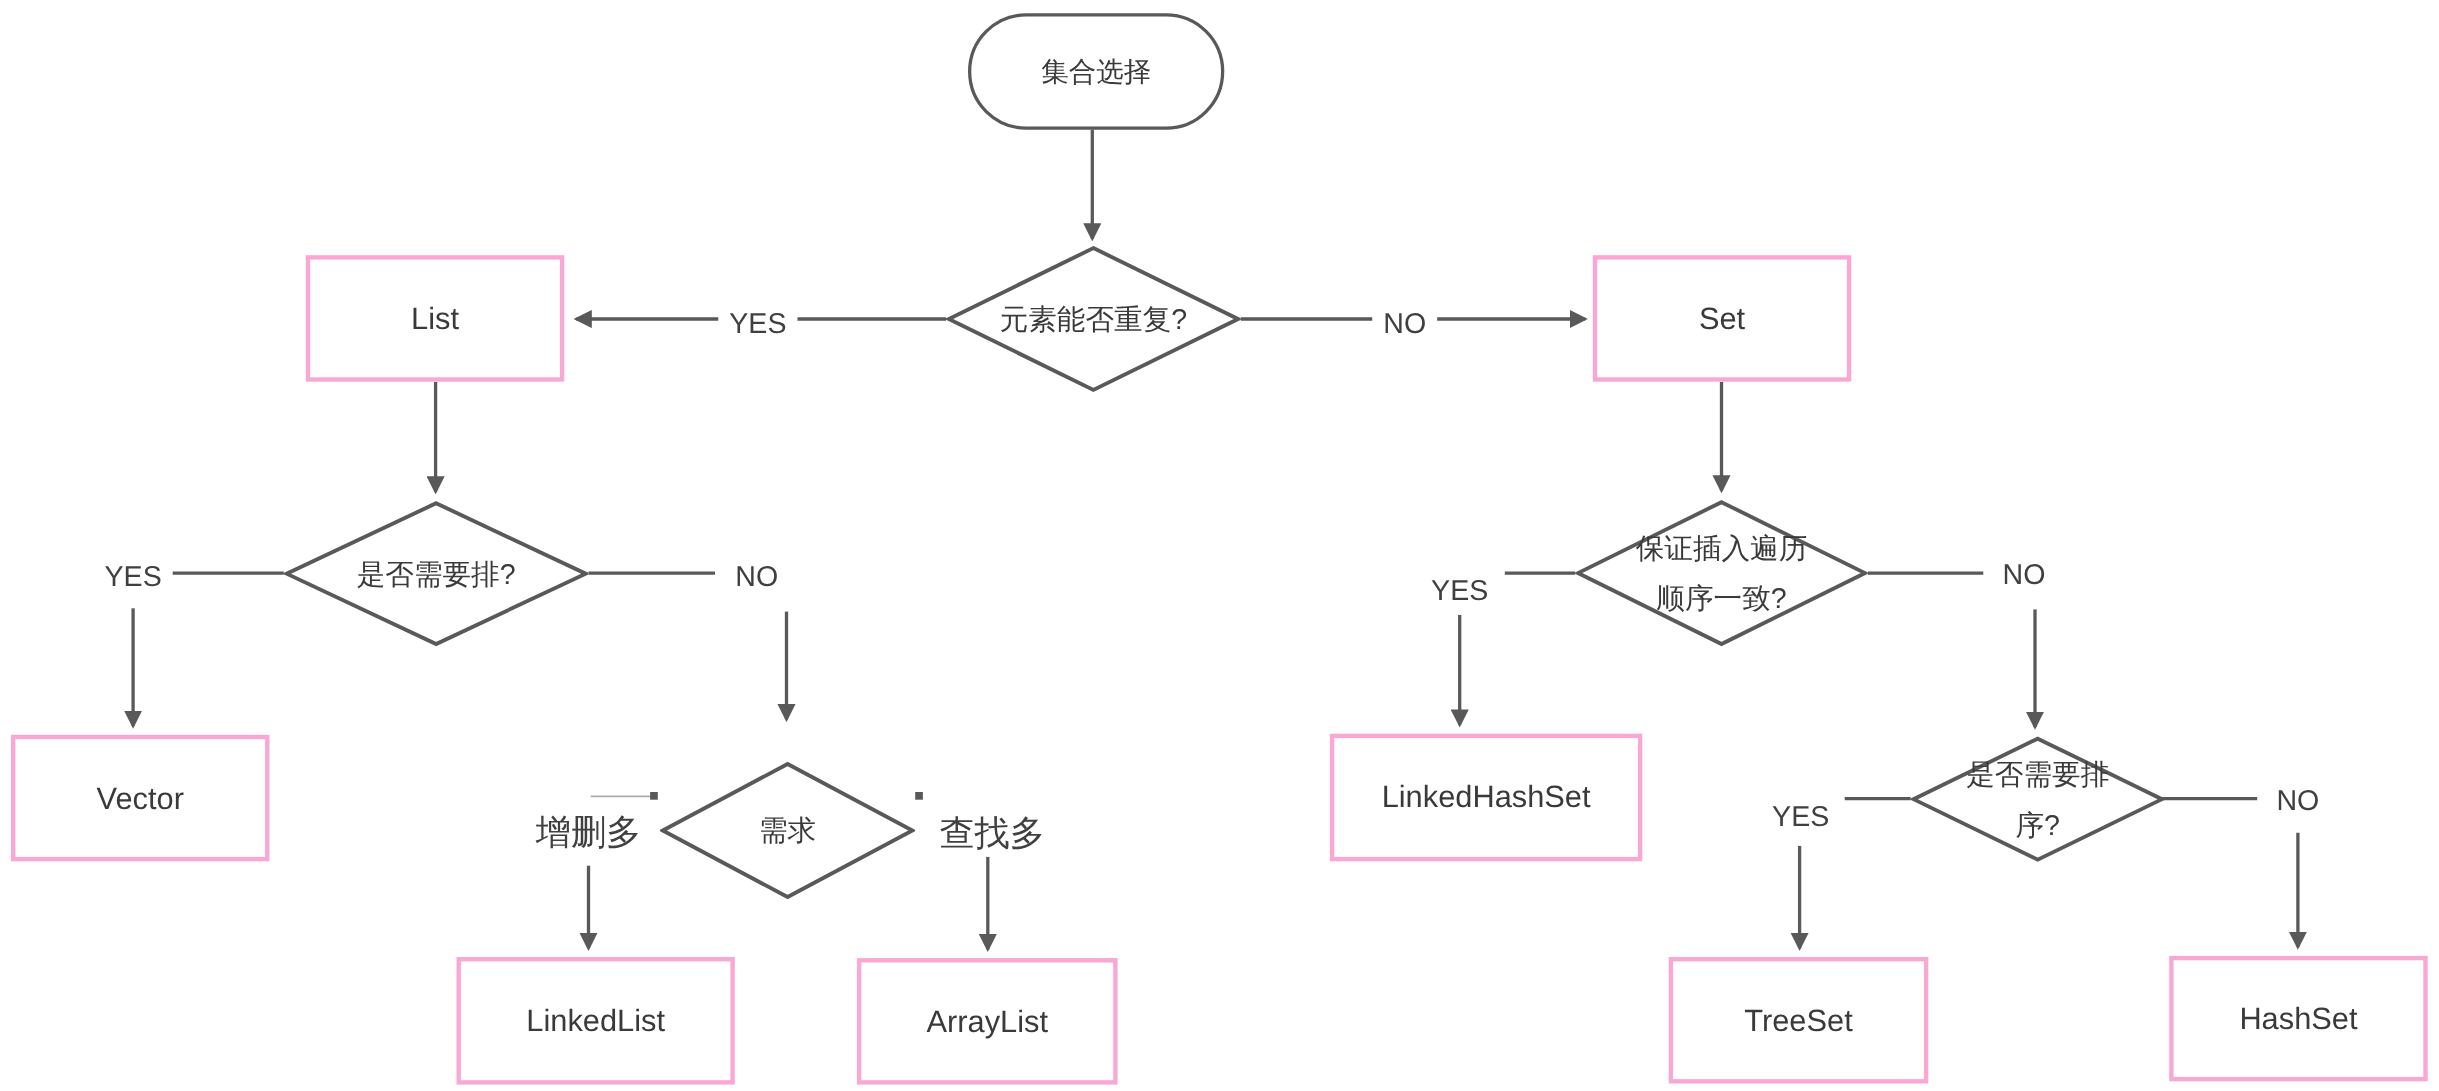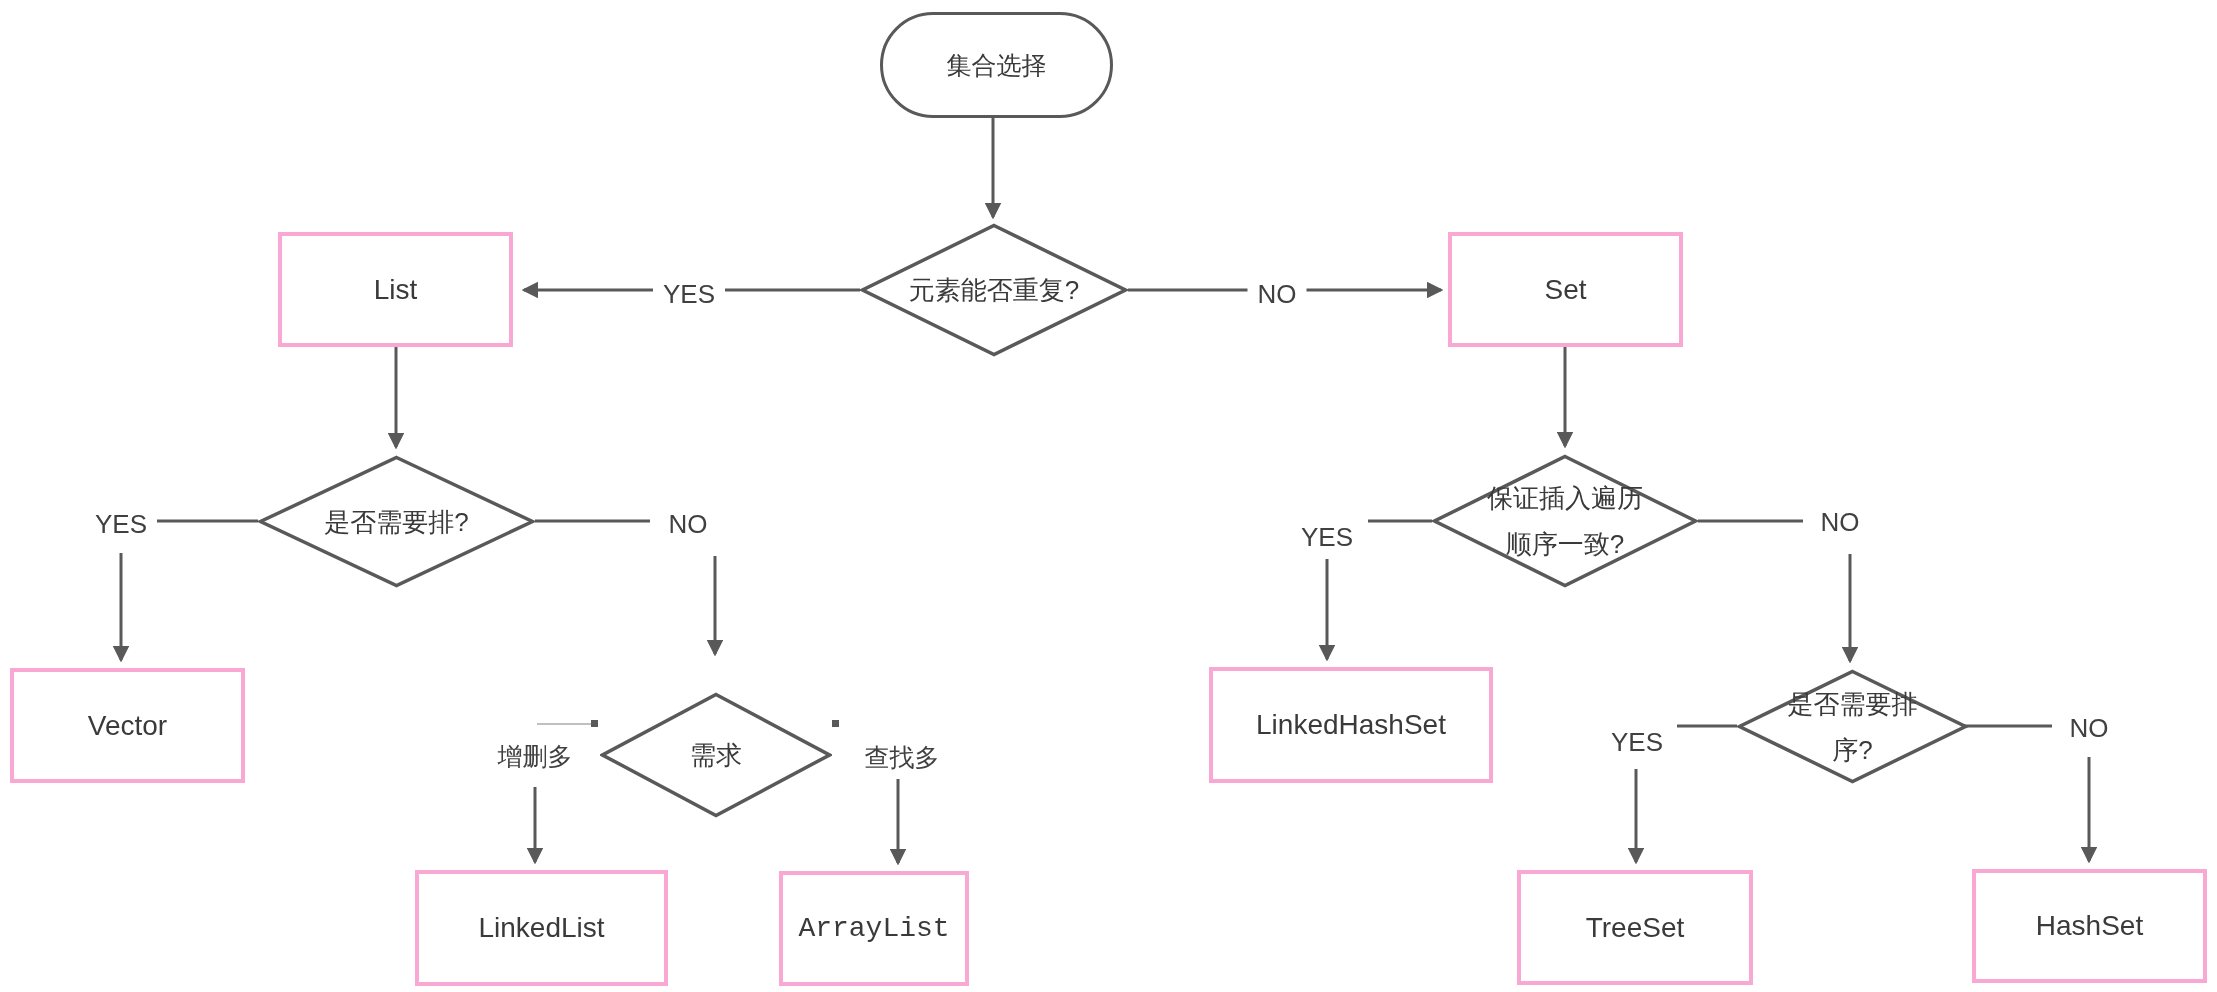--- a/index.html
+++ b/index.html
@@ -59,21 +59,21 @@
     transform: translate(-50%, -50%);
     font-size: 26px;
     color: #404040;
     white-space: nowrap;
     line-height: 1.1;
   }
   .elabel.bg {
     background: #ffffff;
     padding: 2px 10px;
   }
-  .elabel.cn { font-size: 25px; }
+  .elabel.cn { font-size: 32px; }
 </style>
 </head>
 <body>
 
 <div class="stage">
 
   <svg class="layer" width="2217" height="992" viewBox="0 0 2217 992">
     <defs>
       <marker id="arw" viewBox="0 0 10 10" refX="8.5" refY="5" markerWidth="5.5" markerHeight="5.5" orient="auto">
         <path d="M0,0 L10,5 L0,10 Z" fill="#595959"></path>
@@ -137,21 +137,21 @@
   <div class="node diamond" style="left:600px; top:692px; width:232px; height:126px;text-align:right;">
     <svg viewBox="0 0 232 126" preserveAspectRatio="none">
       <polygon points="116,2.5 229.5,63 116,123.5 2.5,63" fill="#ffffff" stroke="#595959" stroke-width="3.5"></polygon>
     </svg>
     <div class="dlabel">需求</div>
   </div>
 
   <div class="node rect" style="left:415px; top:870px; width:253px; height:116px;align-items:center;">
     <span>LinkedList</span>
   </div>
-  <div class="node rect" style="left:779px; top:871px; width:190px; height:115px;font-family:Liberation Mono, monospace;">
+  <div class="node rect" style="left:779px; top:871px; width:237px; height:115px;">
     <span>ArrayList</span>
   </div>
 
   <div class="node diamond" style="left:1432px; top:454px; width:266px; height:134px;">
     <svg viewBox="0 0 266 134" preserveAspectRatio="none">
       <polygon points="133,2.5 263.5,67 133,131.5 2.5,67" fill="#ffffff" stroke="#595959" stroke-width="3.5"></polygon>
     </svg>
     <div class="dlabel">
       <span>保证插入遍历</span>
       <span>顺序一致?</span>

